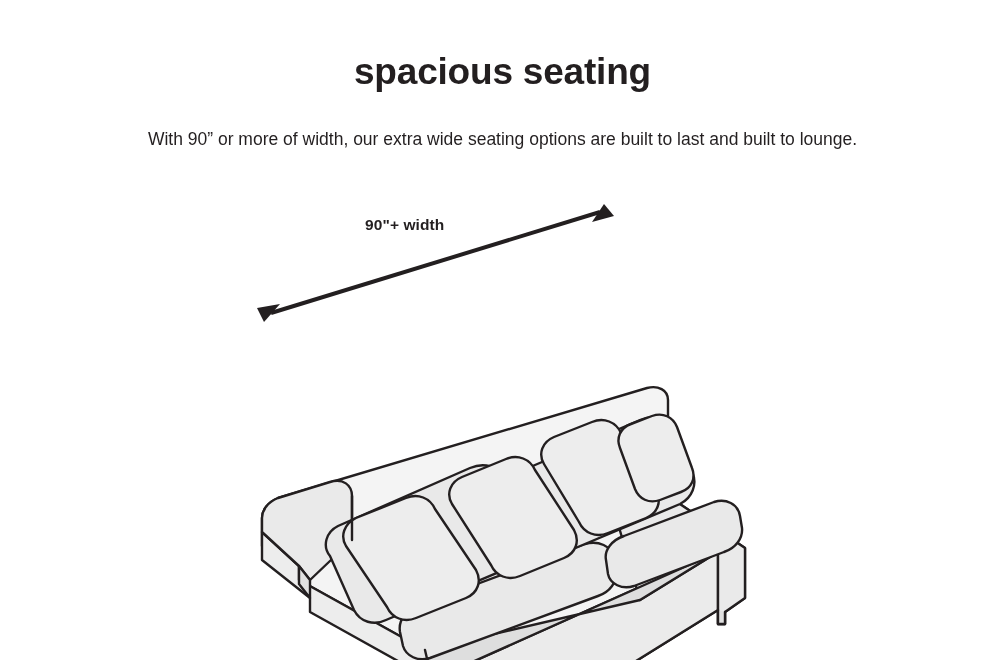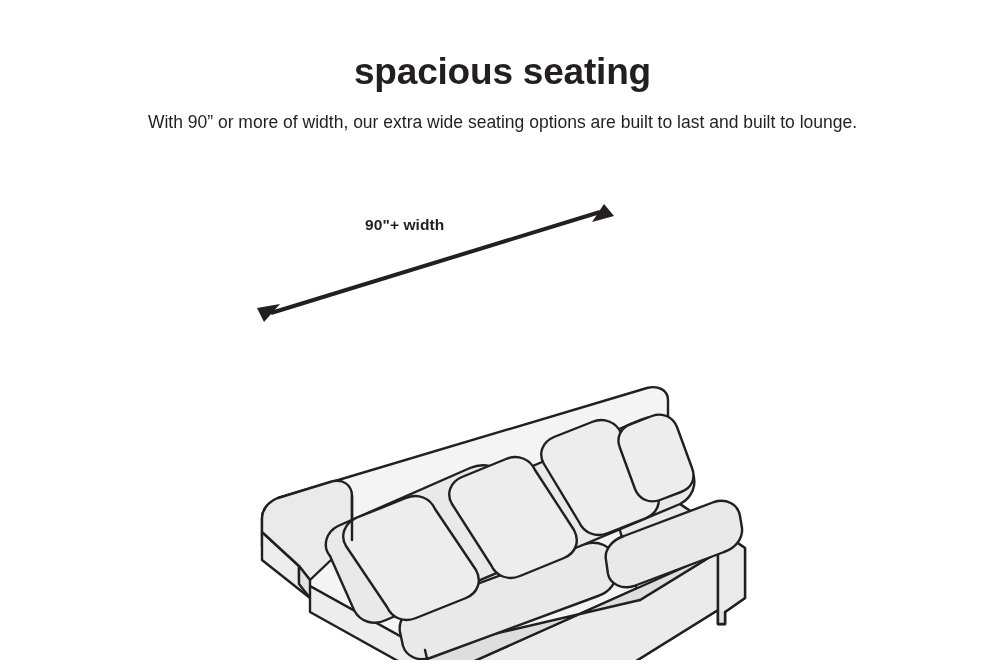--- a/index.html
+++ b/index.html
@@ -28,21 +28,21 @@
     width: 1005px;
     text-align: center;
     font-size: 37px;
     font-weight: bold;
     letter-spacing: -0.2px;
     color: #231f20;
     line-height: 1.1;
   }
   .subcopy {
     position: absolute;
-    top: 109px;
+    top: 126px;
     left: 0;
     width: 1005px;
     text-align: center;
     font-size: 17.5px;
     font-weight: normal;
     color: #231f20;
     line-height: 1.5;
   }
   .subcopy .line {
     display: block;

